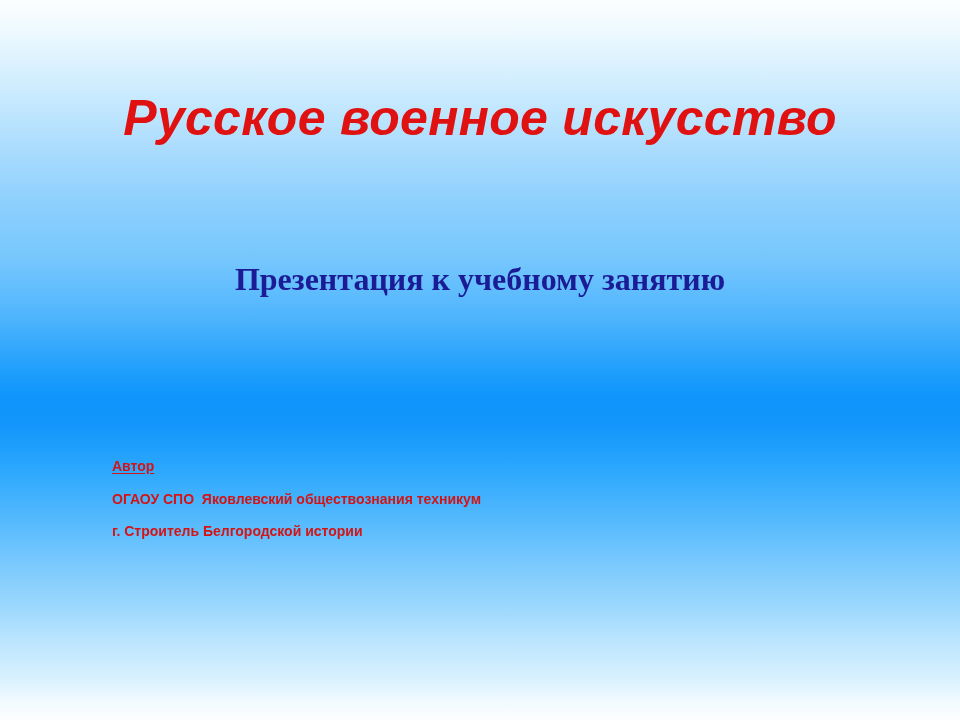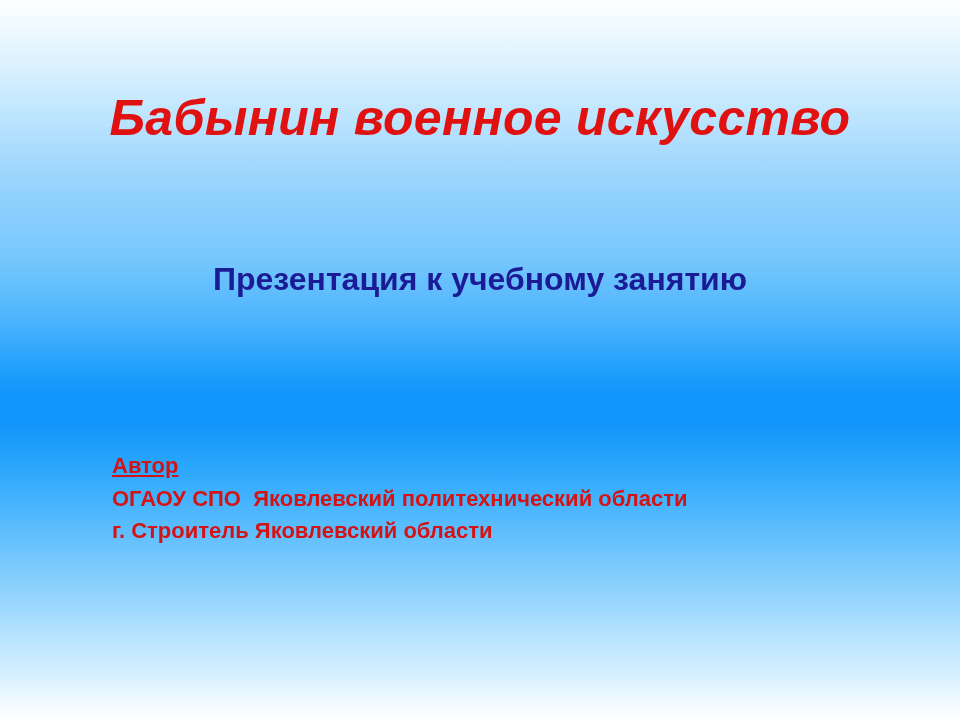--- a/index.html
+++ b/index.html
@@ -65,60 +65,60 @@
 
   
   .subtitle-block {
     position: absolute;
     top: 258px;
     left: 0;
     width: 960px;
     text-align: center;
   }
   .subtitle-line {
-    font-family: Liberation Sans, sans-serif;
+    font-family: Liberation Serif, serif;
     font-size: 32px;
     line-height: 43px;
     font-weight: bold;
     color: #1b1b96;
     white-space: nowrap;
   }
 
   
   .author-block {
     position: absolute;
     top: 450px;
     left: 112px;
     text-align: left;
   }
   .author-line {
     font-family: "Liberation Sans", "DejaVu Sans", sans-serif;
-    font-size: 22px;
+    font-size: 14px;
     line-height: 32.5px;
     font-weight: bold;
     color: #d41414;
     white-space: pre;
   }
   .author-line.heading {
     text-decoration: underline;
     text-underline-offset: 2px;
   }
 </style>
 </head>
 <body>
 
 <div class="slide">
 
   <div class="title-block">
-    <h1 class="title">Бабынин военное искусство</h1>
+    <h1 class="title">Русское военное искусство</h1>
   </div>
 
   <div class="subtitle-block">
     <div class="subtitle-line">Презентация к учебному занятию</div>
   </div>
 
   <div class="author-block">
     <div class="author-line heading">Автор</div>
-    <div class="author-line">ОГАОУ СПО  Яковлевский политехнический области</div>
-    <div class="author-line">г. Строитель Яковлевский области</div>
+    <div class="author-line">ОГАОУ СПО  Яковлевский обществознания техникум</div>
+    <div class="author-line">г. Строитель Белгородской истории</div>
   </div>
 
 </div>
 
 </body></html>

